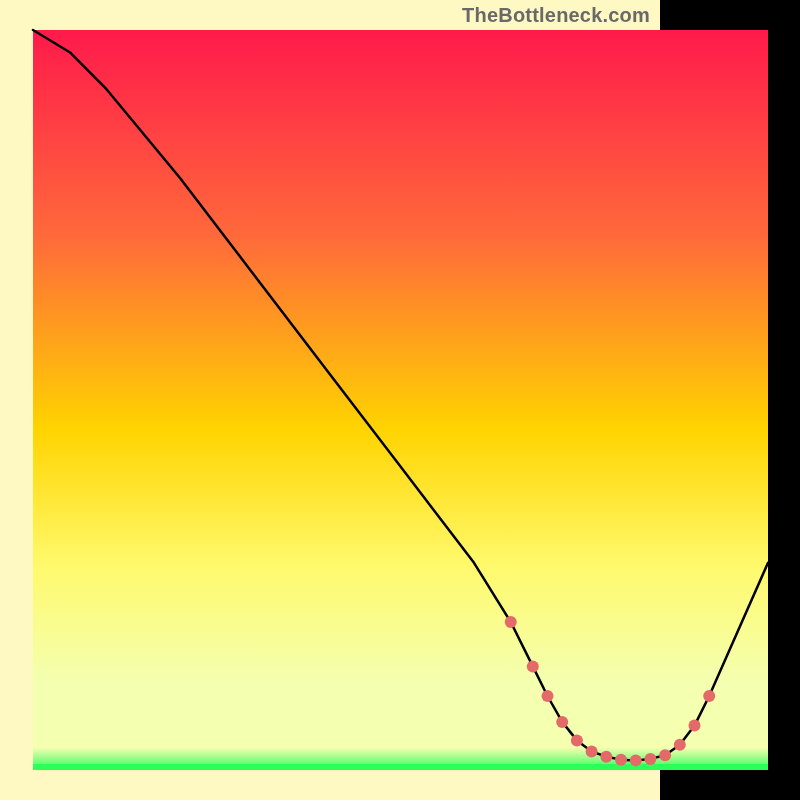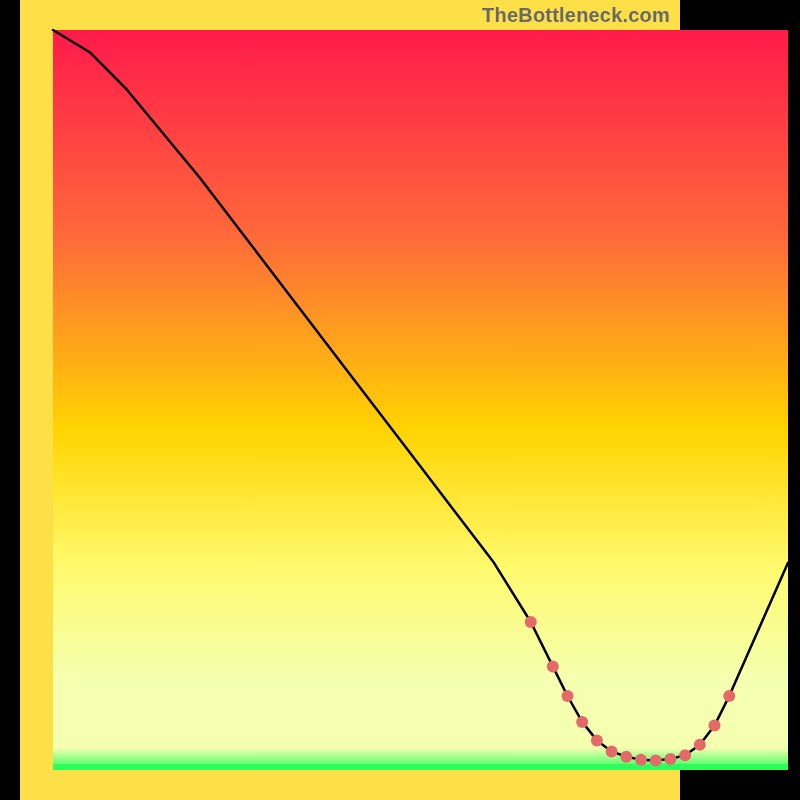--- a/index.html
+++ b/index.html
@@ -7,22 +7,21 @@
     padding: 0;
     width: 800px;
     height: 800px;
     background: #000;
     overflow: hidden;
   }
   .stage {
     position: relative;
     width: 660px;
     height: 800px;
-    background: #fde047;
-    margin-left: 20px;
+    background: #fef9c3;
   }
   svg.plot {
     position: absolute;
     left: 0;
     top: 0;
   }
   .watermark {
     position: absolute;
     top: 4px;
     right: 10px;

